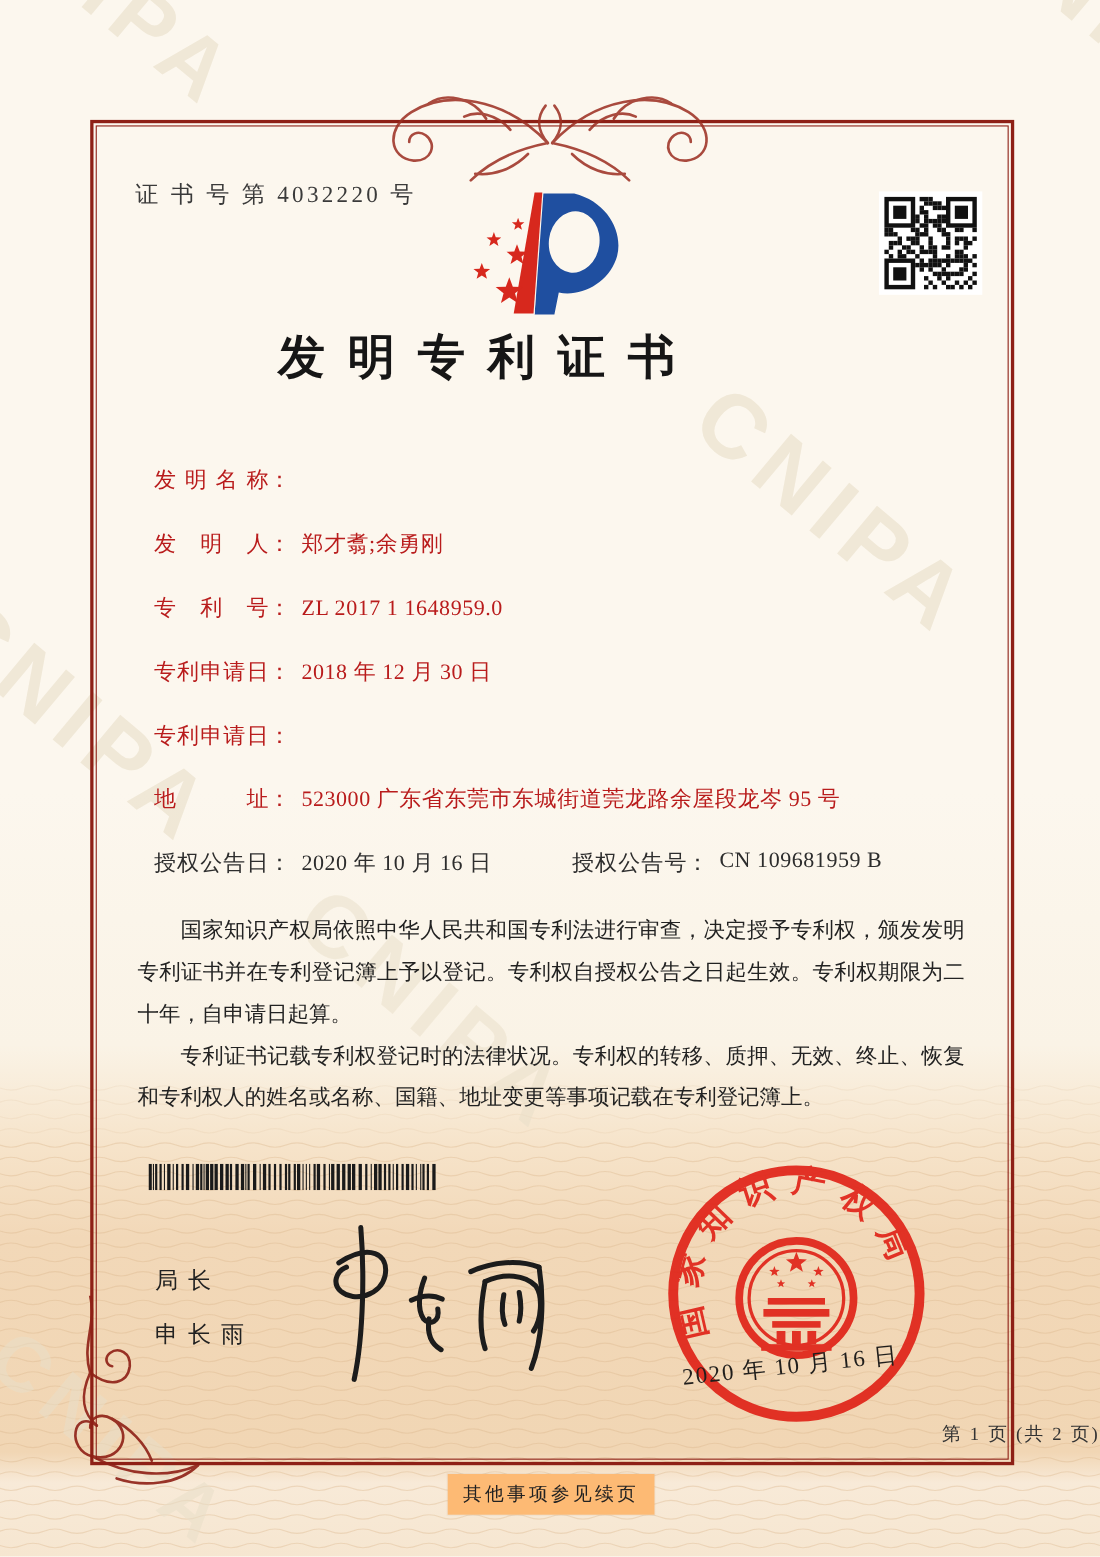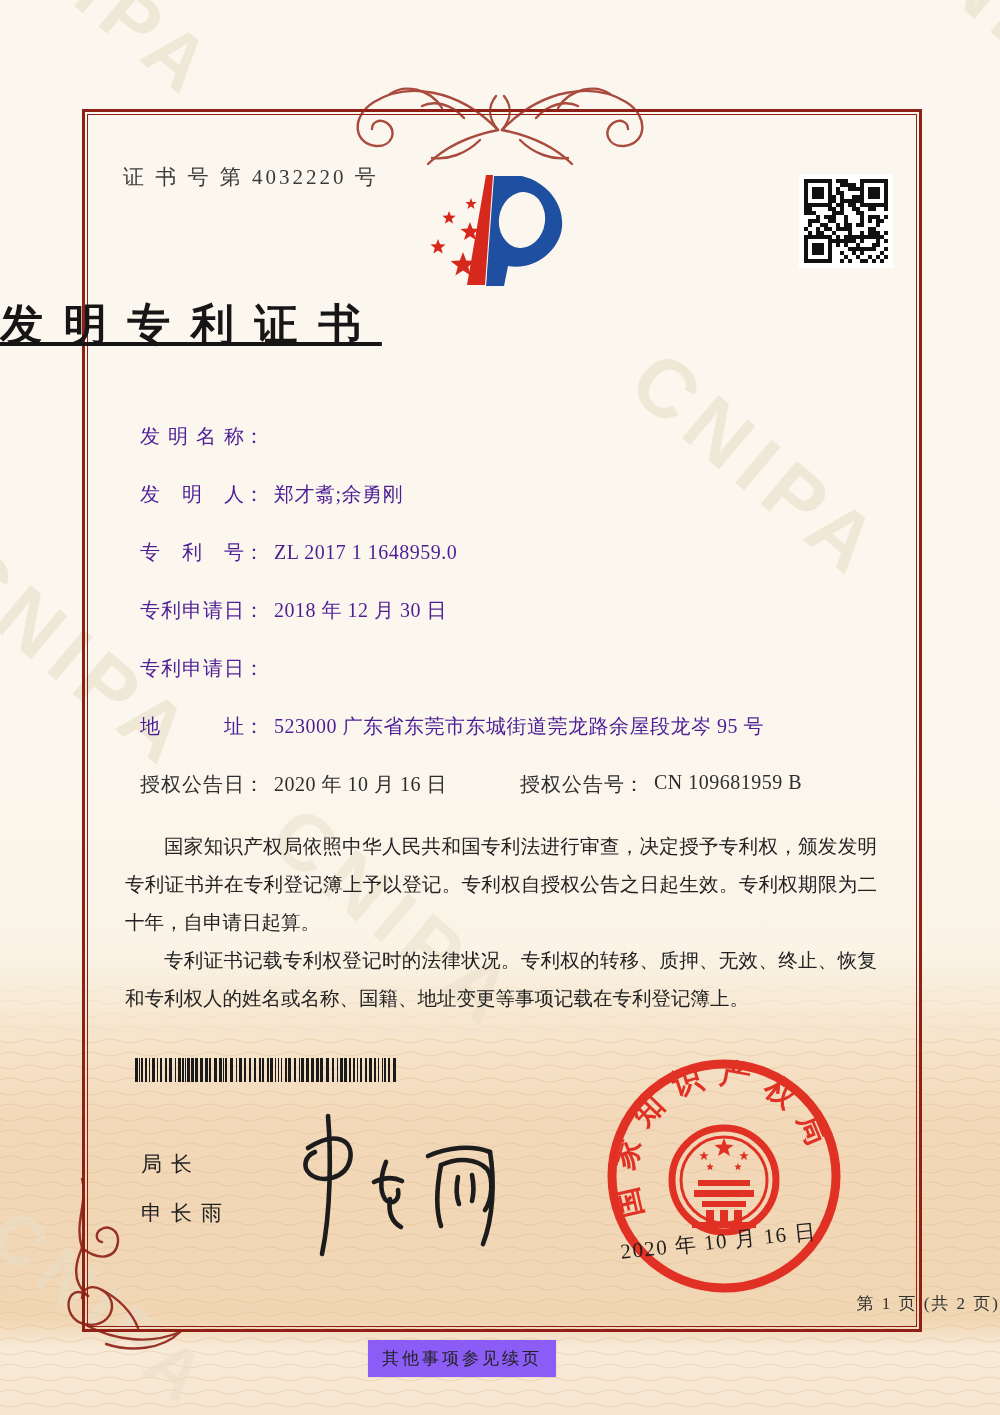--- a/index.html
+++ b/index.html
@@ -25,27 +25,26 @@
   .frame-inner{
     position:absolute;left:2px;top:2px;right:2px;bottom:2px;
     border:1px solid #8e2016;
   }
   .content{position:absolute;z-index:4;left:0;top:0;width:1000px;height:1415px;}
   .cert-no{
     position:absolute;left:123px;top:163px;font-size:21px;color:#3a3a3a;
     letter-spacing:3px;
   }
   .title{
-    position:absolute;left:0;top:296px;width:887px;text-align:left;
+    position:absolute;left:0;top:296px;width:887px;text-align:center;
     font-size:43px;font-weight:bold;color:#161616;letter-spacing:.48em;
     margin-right:-.48em;
-    text-decoration:underline;
   }
   .fields{position:absolute;left:140px;top:423px;width:740px;}
-  .frow{display:flex;align-items:baseline;height:58px;font-size:20px;color:#4c1d95;}
+  .frow{display:flex;align-items:baseline;height:58px;font-size:20px;color:#b91c1c;}
   .flabel{
     display:inline-block;width:104px;text-align:justify;text-align-last:justify;
     flex:none;
   }
   .fcolon{flex:none;}
   .fvalue{margin-left:10px;letter-spacing:.5px;}
   .frow-grant{display:flex;align-items:baseline;font-size:20px;color:#2d2d2d;height:58px;}
   .grant-left{display:flex;align-items:baseline;width:380px;flex:none;}
   .grant-right{display:flex;align-items:flex-start;}
   .paras{
@@ -57,21 +56,21 @@
     position:absolute;left:141px;top:1150px;z-index:5;
     font-family:"Liberation Sans","DejaVu Sans",sans-serif;
     font-size:21px;color:#222;letter-spacing:9px;
   }
   .director div{margin-bottom:21px;}
   .pageinfo{
     position:absolute;left:0;top:1292px;width:1000px;text-align:right;
     font-size:17px;color:#333;letter-spacing:2px;z-index:4;
   }
   .footer-note{
-    position:absolute;left:368px;top:1340px;z-index:6;background:#8b5cf6;
+    position:absolute;left:407px;top:1340px;z-index:6;background:#fdba74;
     padding:7px 14px;font-size:17px;color:#222;letter-spacing:3px;
     box-shadow:0 0 0 1px rgba(0,0,0,0.03);
   }
   .qr{position:absolute;left:799px;top:174px;z-index:4;background:#fff;padding:3px;}
   .barcode{position:absolute;left:135px;top:1058px;z-index:5;}
   .logo{position:absolute;left:428px;top:170px;z-index:4;}
   .seal{position:absolute;left:598px;top:1052px;z-index:6;}
   .sig{position:absolute;left:262px;top:1112px;z-index:5;}
   .waves{position:absolute;left:0;top:985px;z-index:0;}
   .ornament-top{position:absolute;left:330px;top:76px;z-index:3;}

